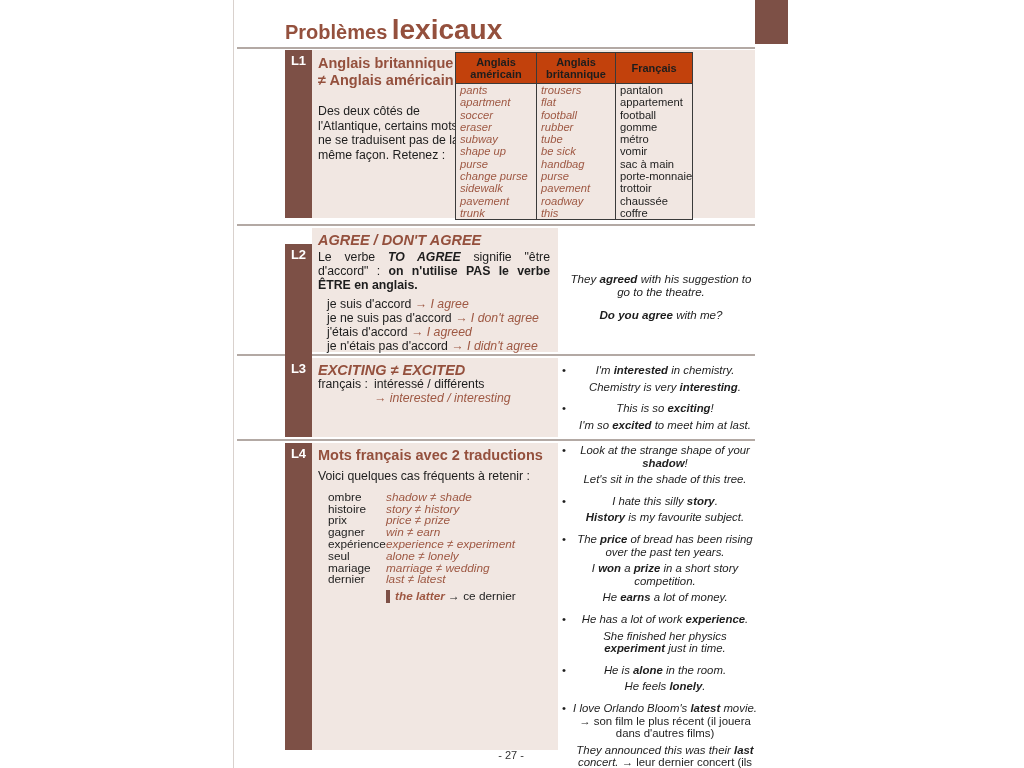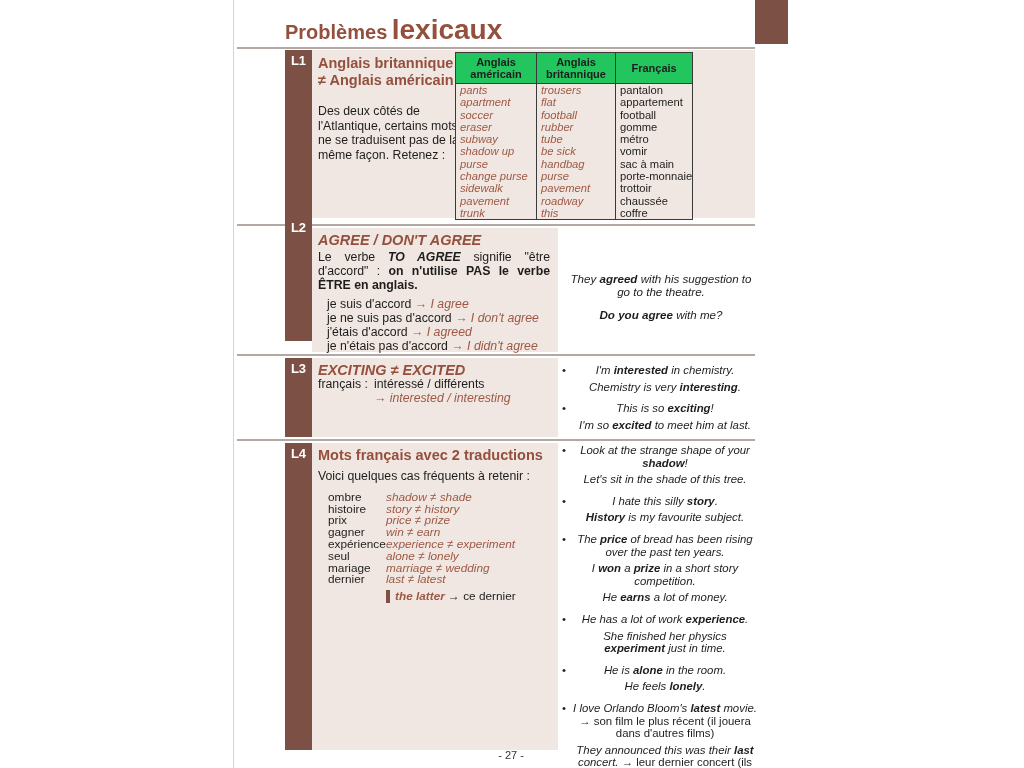--- a/index.html
+++ b/index.html
@@ -22,21 +22,21 @@
   .tab{position:absolute;left:285px;width:27px;background:var(--brown-dark);color:#fff;
        font-weight:bold;font-size:13px;text-align:center;padding-top:3px;box-sizing:border-box;}
   .panel{position:absolute;background:var(--beige);box-sizing:border-box;}
   .sec-title{color:var(--brown-head);font-weight:bold;font-size:14.5px;line-height:16px;}
   .italic-title{font-style:italic;}
   .para{font-size:12.3px;line-height:13.8px;text-align:justify;}
   
   #l1-heading{position:absolute;left:6px;top:5px;color:var(--brown-head);font-weight:bold;font-size:14.5px;line-height:17px;}
   #l1-intro{position:absolute;left:6px;top:54px;width:152px;font-size:12.3px;line-height:14.6px;text-align:left;}
   #l1-table{position:absolute;left:143px;top:2px;border-collapse:collapse;border:1px solid #3a3a3a;background:var(--beige);}
-  #l1-table th{background:#22c55e;border:1px solid #3a3a3a;font-weight:bold;font-size:11px;line-height:12px;
+  #l1-table th{background:#c2410c;border:1px solid #3a3a3a;font-weight:bold;font-size:11px;line-height:12px;
                text-align:center;padding:3px 2px;}
   #l1-table th:nth-child(1){width:76px;}
   #l1-table th:nth-child(2){width:74px;}
   #l1-table th:nth-child(3){width:62px;}
   #l1-table td{border-left:1px solid #3a3a3a;border-right:1px solid #3a3a3a;
                font-size:11.2px;line-height:12.3px;padding:0 0 0 4px;white-space:nowrap;}
   #l1-table td.en{color:var(--brown-text);font-style:italic;}
   
   .pad{padding:4px 8px 0 6px;}
   .agree-line{font-size:12.3px;line-height:14px;margin-left:9px;}
@@ -113,21 +113,21 @@
             <td class="en">eraser</td>
             <td class="en">rubber</td>
             <td class="fr">gomme</td>
           </tr>
           <tr>
             <td class="en">subway</td>
             <td class="en">tube</td>
             <td class="fr">métro</td>
           </tr>
           <tr>
-            <td class="en">shadow up</td>
+            <td class="en">shape up</td>
             <td class="en">be sick</td>
             <td class="fr">vomir</td>
           </tr>
           <tr>
             <td class="en">purse</td>
             <td class="en">handbag</td>
             <td class="fr">sac à main</td>
           </tr>
           <tr>
             <td class="en">change purse</td>
@@ -146,21 +146,21 @@
           </tr>
           <tr>
             <td class="en">trunk</td>
             <td class="en">this</td>
             <td class="fr">coffre</td>
           </tr>
         </tbody>
     </table>
   </div>
 
-  <div class="tab" style="top:217px;height:124px">L2</div>
+  <div class="tab" style="top:244px;height:124px">L2</div>
   <div class="panel pad" style="left:312px;top:228px;width:246px;height:124px">
     <div class="sec-title italic-title">AGREE / DON'T AGREE</div>
     <div class="para" style="margin-top:3px"><span>Le verbe </span><span style="font-weight: bold; font-style: italic;">TO AGREE</span><span> signifie "être d'accord" : </span><span style="font-weight: bold;">on n'utilise PAS le verbe ÊTRE en anglais.</span></div>
     <div style="margin-top:5px">
         <div class="agree-line"><span>je suis d'accord</span><span class="arr"> → </span><span class="en">I agree</span></div>
         <div class="agree-line"><span>je ne suis pas d'accord</span><span class="arr"> → </span><span class="en">I don't agree</span></div>
         <div class="agree-line"><span>j'étais d'accord</span><span class="arr"> → </span><span class="en">I agreed</span></div>
         <div class="agree-line"><span>je n'étais pas d'accord</span><span class="arr"> → </span><span class="en">I didn't agree</span></div>
       </div>
     <div class="para" style="margin-top:5px">... ainsi de suite aux autres personnes et formes verbales.</div>

